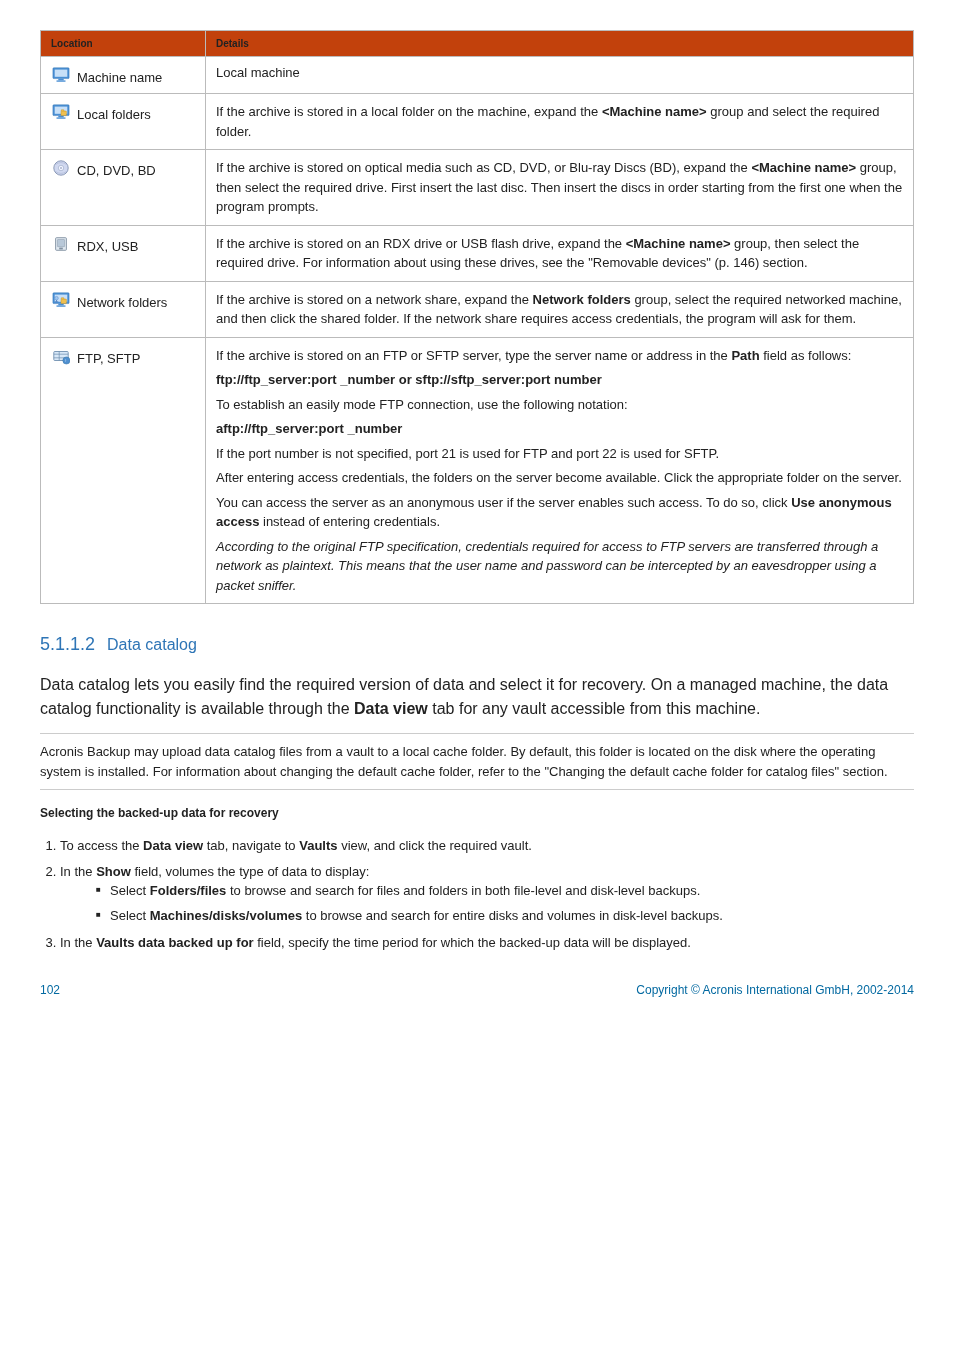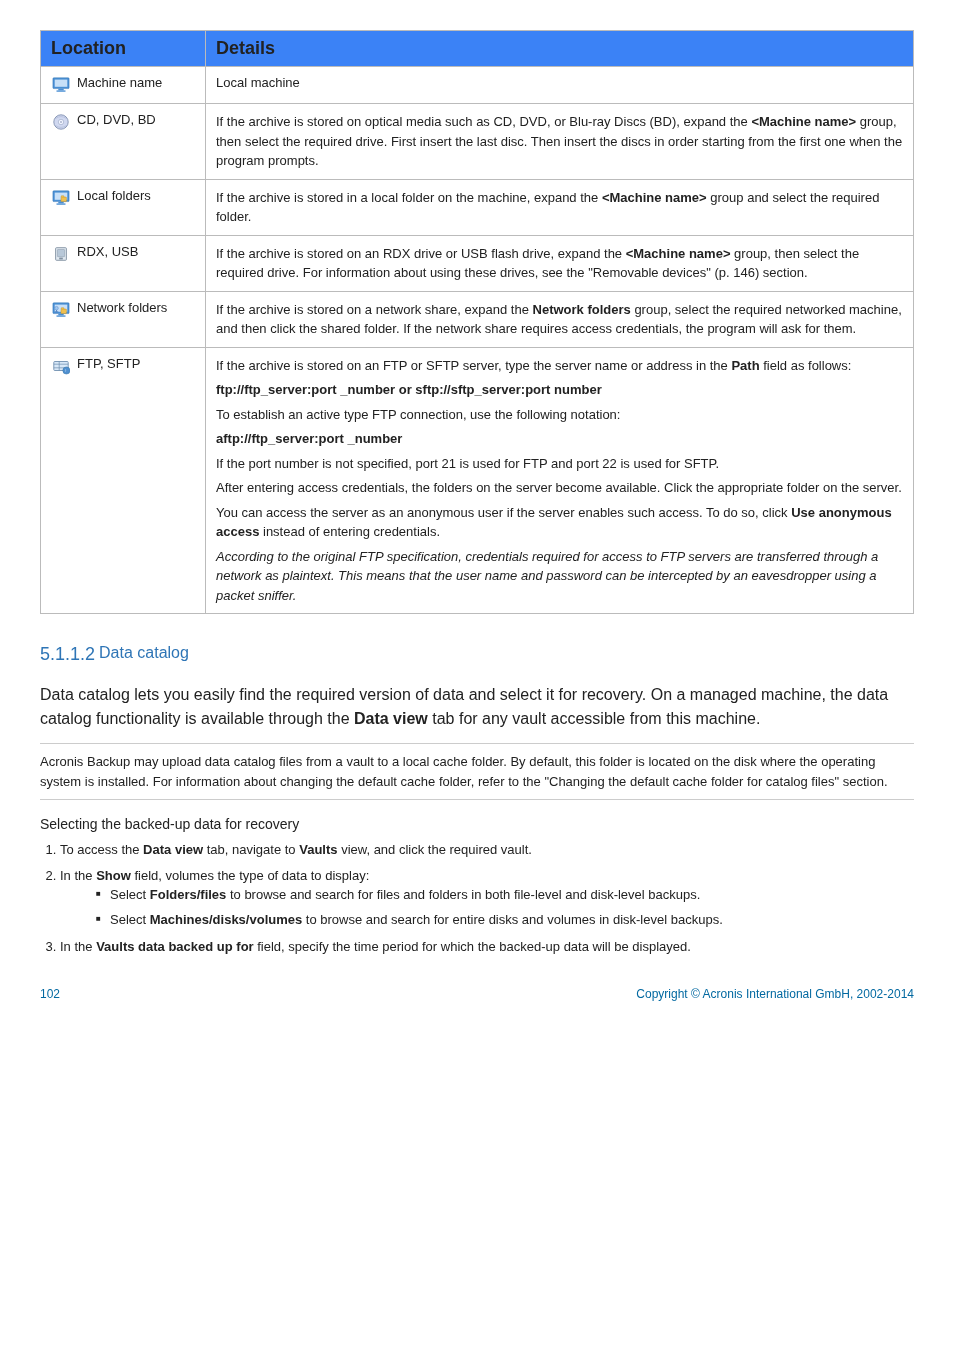--- a/index.html
+++ b/index.html
@@ -13,39 +13,39 @@
     }
 
     
     .location-table {
       width: 100%;
       border-collapse: collapse;
       margin-bottom: 30px;
       border: 1px solid #bbb;
     }
     .location-table th {
-      background: #3b82f6;
+      background: #c2410c;
       border: 1px solid #bbb;
       padding: 7px 10px;
       text-align: left;
       font-weight: bold;
-      font-size: 18px;
+      font-size: 10px;
     }
     .location-table td {
       border: 1px solid #bbb;
       padding: 8px 10px;
       vertical-align: top;
     }
     .location-table .loc-cell {
       width: 165px;
       white-space: nowrap;
     }
     .loc-item {
       display: flex;
-      align-items: flex-start;
+      align-items: flex-end;
       gap: 6px;
       font-size: 13px;
     }
     .loc-icon {
       width: 20px;
       height: 20px;
       display: inline-flex;
       align-items: center;
       justify-content: center;
       flex-shrink: 0;
@@ -59,22 +59,22 @@
       margin-bottom: 8px;
     }
     .section-title {
       color: #2e75b6;
       font-size: 16px;
       font-weight: normal;
       margin-bottom: 8px;
     }
     .section-heading {
       display: flex;
-      align-items: flex-start;
-      gap: 4px;
+      align-items: center;
+      gap: 12px;
       margin-bottom: 10px;
     }
 
     
     .body-text {
       font-size: 16px;
       line-height: 1.5;
       margin-bottom: 12px;
     }
 
@@ -83,23 +83,23 @@
       border-top: 1px solid #ccc;
       border-bottom: 1px solid #ccc;
       padding: 8px 0;
       margin-bottom: 16px;
       font-size: 13px;
       line-height: 1.5;
     }
 
     
     .sub-heading {
-      font-size: 14px;
-      font-weight: normal;
-      margin-bottom: 8px;
+      font-size: 12px;
+      font-weight: bold;
+      margin-bottom: 16px;
       margin-top: 4px;
     }
 
     
     .numbered-list {
       margin-left: 20px;
       margin-bottom: 8px;
     }
     .numbered-list li {
       margin-bottom: 6px;
@@ -185,53 +185,53 @@
       <td class="detail-cell">
         <span>Local machine</span>
       </td>
     </tr>
 
     <tr>
       <td class="loc-cell">
         <div class="loc-item">
           <span class="loc-icon">
             <svg class="icon-svg" viewBox="0 0 20 20" fill="none" xmlns="http://www.w3.org/2000/svg">
-              <circle cx="10" cy="10" r="8" fill="#d0d8f0" stroke="#8090b0" stroke-width="1"></circle>
-              <circle cx="10" cy="10" r="3" fill="#f0f4ff" stroke="#8090b0" stroke-width="0.5"></circle>
-              <circle cx="10" cy="10" r="1.2" fill="#b0b8d0"></circle>
-              <path d="M4 6 Q10 2 16 6" stroke="#9ca8c8" stroke-width="0.5" fill="none"></path>
-              <path d="M4 14 Q10 18 16 14" stroke="#9ca8c8" stroke-width="0.5" fill="none"></path>
-            </svg>
-          </span>
-          <span>CD, DVD, BD</span>
-        </div>
-      </td>
-      <td class="detail-cell">
-        <p>If the archive is stored on optical media such as CD, DVD, or Blu-ray Discs (BD), expand the <b>&lt;Machine name&gt;</b> group, then select the required drive. First insert the last disc. Then insert the discs in order starting from the first one when the program prompts.</p>
-      </td>
-    </tr>
-
-    <tr>
-      <td class="loc-cell">
-        <div class="loc-item">
-          <span class="loc-icon">
-            <svg class="icon-svg" viewBox="0 0 20 20" fill="none" xmlns="http://www.w3.org/2000/svg">
               <rect x="1" y="2" width="18" height="12" rx="1" fill="#4a8fd4" stroke="#3070b0" stroke-width="0.5"></rect>
               <rect x="3" y="4" width="14" height="8" fill="#c8e0f8"></rect>
               <rect x="7" y="14" width="6" height="2" fill="#4a8fd4"></rect>
               <rect x="5" y="16" width="10" height="1.5" fill="#4a8fd4"></rect>
               <rect x="10" y="9" width="6" height="5" rx="0.5" fill="#f0c050" stroke="#c09020" stroke-width="0.5"></rect>
               <path d="M10 9 L10.5 7.5 L13 7.5 L13.5 9" fill="#f0c050" stroke="#c09020" stroke-width="0.5"></path>
             </svg>
           </span>
           <span>Local folders</span>
         </div>
       </td>
       <td class="detail-cell">
         <p>If the archive is stored in a local folder on the machine, expand the <b>&lt;Machine name&gt;</b> group and select the required folder.</p>
+      </td>
+    </tr>
+
+    <tr>
+      <td class="loc-cell">
+        <div class="loc-item">
+          <span class="loc-icon">
+            <svg class="icon-svg" viewBox="0 0 20 20" fill="none" xmlns="http://www.w3.org/2000/svg">
+              <circle cx="10" cy="10" r="8" fill="#d0d8f0" stroke="#8090b0" stroke-width="1"></circle>
+              <circle cx="10" cy="10" r="3" fill="#f0f4ff" stroke="#8090b0" stroke-width="0.5"></circle>
+              <circle cx="10" cy="10" r="1.2" fill="#b0b8d0"></circle>
+              <path d="M4 6 Q10 2 16 6" stroke="#9ca8c8" stroke-width="0.5" fill="none"></path>
+              <path d="M4 14 Q10 18 16 14" stroke="#9ca8c8" stroke-width="0.5" fill="none"></path>
+            </svg>
+          </span>
+          <span>CD, DVD, BD</span>
+        </div>
+      </td>
+      <td class="detail-cell">
+        <p>If the archive is stored on optical media such as CD, DVD, or Blu-ray Discs (BD), expand the <b>&lt;Machine name&gt;</b> group, then select the required drive. First insert the last disc. Then insert the discs in order starting from the first one when the program prompts.</p>
       </td>
     </tr>
 
     <tr>
       <td class="loc-cell">
         <div class="loc-item">
           <span class="loc-icon">
             <svg class="icon-svg" viewBox="0 0 20 20" fill="none" xmlns="http://www.w3.org/2000/svg">
               <rect x="4" y="3" width="12" height="14" rx="1" fill="#e0e8f0" stroke="#8090a0" stroke-width="1"></rect>
               <rect x="6" y="5" width="8" height="8" rx="0.5" fill="#b8c8d8" stroke="#8090a0" stroke-width="0.5"></rect>
@@ -282,21 +282,21 @@
               <circle cx="16" cy="15" r="4" fill="#5090d0" stroke="#3070a0" stroke-width="0.5"></circle>
               <text x="14" y="17" font-size="5" fill="white" font-weight="bold">↑</text>
             </svg>
           </span>
           <span>FTP, SFTP</span>
         </div>
       </td>
       <td class="detail-cell">
         <p>If the archive is stored on an FTP or SFTP server, type the server name or address in the <b>Path</b> field as follows:</p>
         <p><b>ftp://ftp_server:port _number or sftp://sftp_server:port number</b></p>
-        <p>To establish an active type FTP connection, use the following notation:</p>
+        <p>To establish an easily mode FTP connection, use the following notation:</p>
         <p><b>aftp://ftp_server:port _number</b></p>
         <p>If the port number is not specified, port 21 is used for FTP and port 22 is used for SFTP.</p>
         <p>After entering access credentials, the folders on the server become available. Click the appropriate folder on the server.</p>
         <p>You can access the server as an anonymous user if the server enables such access. To do so, click <b>Use anonymous access</b> instead of entering credentials.</p>
         <p class="detail-italic">According to the original FTP specification, credentials required for access to FTP servers are transferred through a network as plaintext. This means that the user name and password can be intercepted by an eavesdropper using a packet sniffer.</p>
       </td>
     </tr>
   </tbody>
 </table>
 

